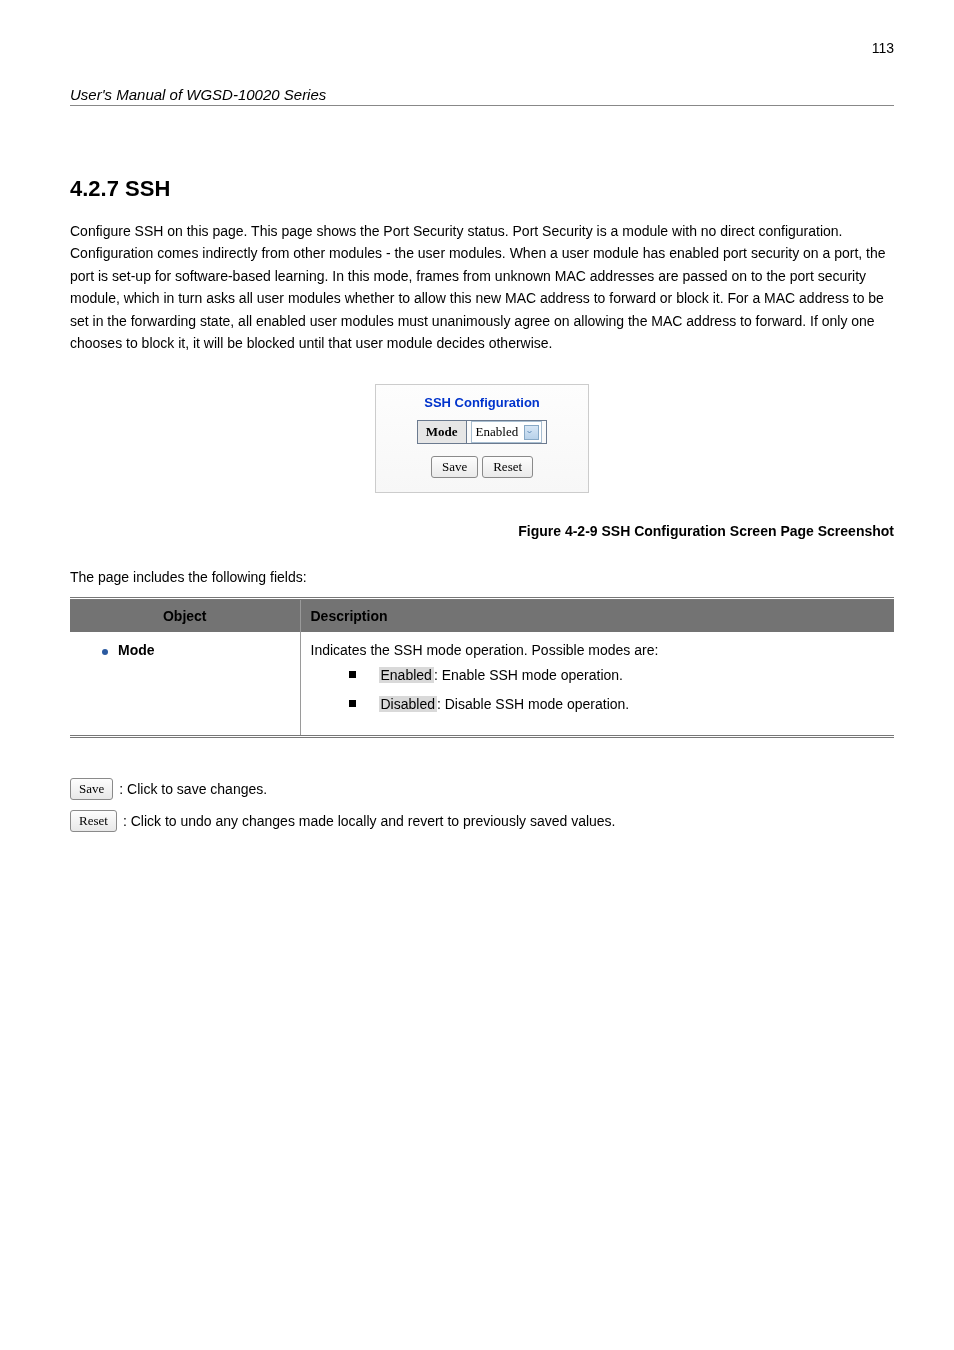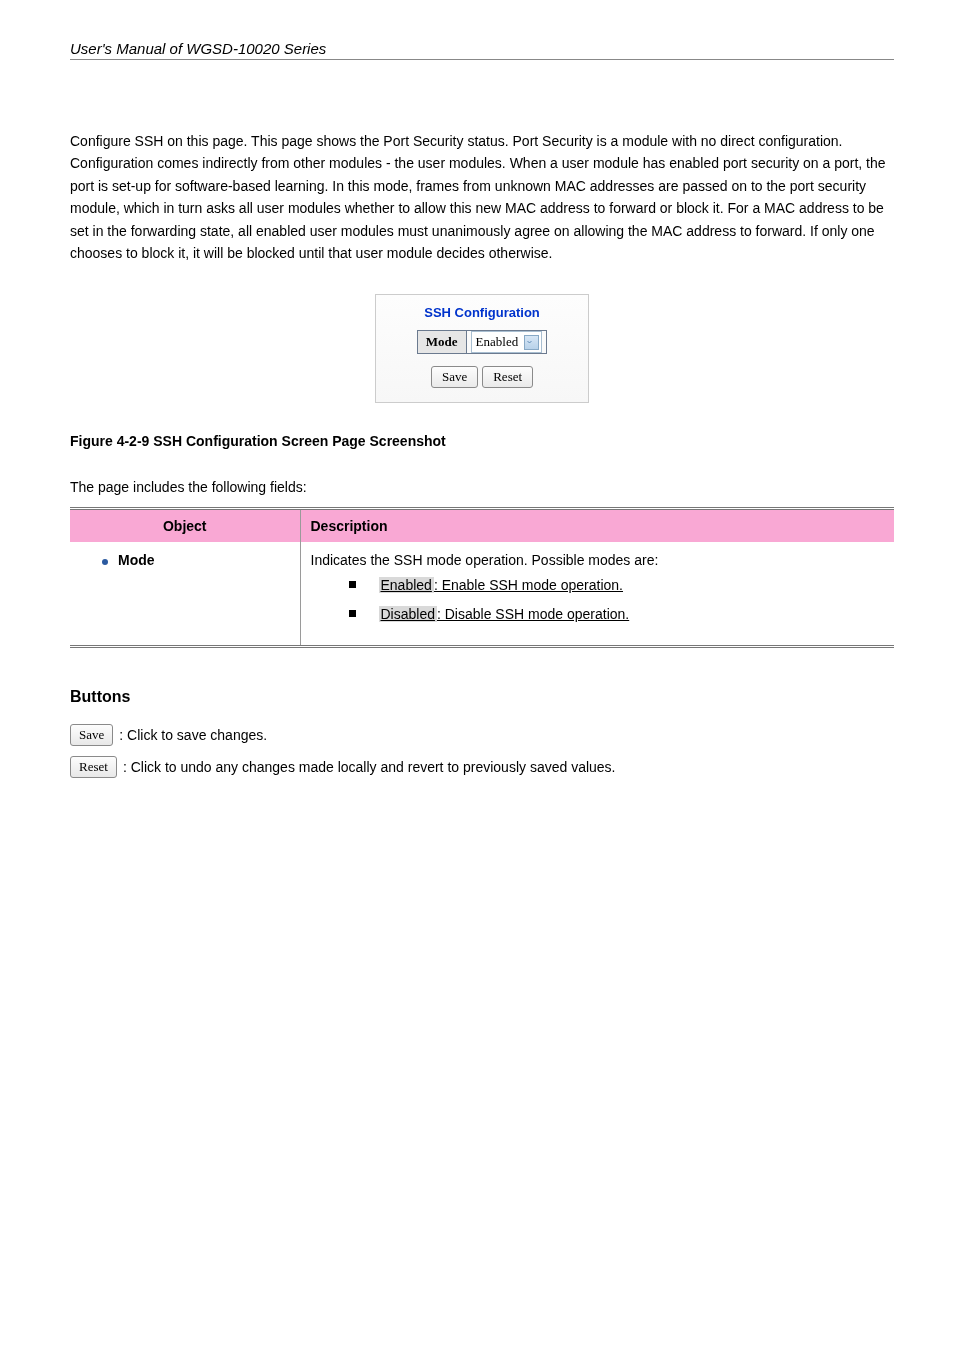--- a/index.html
+++ b/index.html
@@ -108,37 +108,37 @@
   }
   .ssh-btn {
     font-family: "Times New Roman", serif;
     font-size: 13px;
     padding: 2px 10px;
     border: 1px solid #8a8a8a;
     border-radius: 3px;
     background: linear-gradient(#fdfdfd, #eaeaea);
   }
   .fig-caption {
-    text-align: left;
+    text-align: right;
     font-weight: bold;
     font-size: 14px;
     margin: 30px 0 30px 0;
   }
   .desc-intro {
     font-size: 14px;
     margin-bottom: 12px;
   }
   
   table.obj-table {
     width: 100%;
     border-collapse: collapse;
     margin-bottom: 40px;
   }
   .obj-table thead th {
-    background: #f9a8d4;
+    background: #737373;
     font-weight: bold;
     padding: 8px 10px;
     text-align: left;
     font-size: 14px;
   }
   .obj-table thead th.col-obj {
     width: 230px;
     border-right: 1px solid #9a9a9a;
     text-align: center;
   }
@@ -167,21 +167,21 @@
     width: 6px; height: 6px; border-radius: 50%;
     background: #2b5aa0;
     margin-top: 7px;
     margin-left: 22px;
     flex-shrink: 0;
   }
   .bullet-label {
     font-weight: bold;
     font-size: 14px;
   }
-  .desc-list { list-style: none; padding-left: 38px; text-decoration: underline; }
+  .desc-list { list-style: none; padding-left: 38px; }
   .desc-list li {
     position: relative;
     padding-left: 30px;
     margin: 6px 0;
     font-size: 14px;
     line-height: 1.6;
   }
   .desc-list li::before {
     content: "";
     position: absolute;
@@ -214,23 +214,28 @@
   }
   .top-hairline {
     border-top: 3px double #777;
   }
 </style>
 </head>
 <body>
 
 <div class="page">
 
+  <div class="page-header-num">113</div>
   <div class="manual-title">User's Manual of WGSD-10020 Series</div>
   <div class="divider"></div>
 
+  <h2 class="section-heading">
+    <span>4.2.7</span>
+    <span>SSH</span>
+  </h2>
 
   <p class="body-text">Configure SSH on this page. This page shows the Port Security status. Port Security is a module with no direct configuration. Configuration comes indirectly from other modules - the user modules. When a user module has enabled port security on a port, the port is set-up for software-based learning. In this mode, frames from unknown MAC addresses are passed on to the port security module, which in turn asks all user modules whether to allow this new MAC address to forward or block it. For a MAC address to be set in the forwarding state, all enabled user modules must unanimously agree on allowing the MAC address to forward. If only one chooses to block it, it will be blocked until that user module decides otherwise.</p>
 
   <div class="fig-wrap">
     <div class="ssh-panel">
       <div class="ssh-title">SSH Configuration</div>
       <div class="ssh-row">
         <div class="ssh-label">Mode</div>
         <div class="ssh-select">
           <div class="ssh-select-inner">
@@ -277,21 +282,20 @@
             </li>
             <li>
               <span class="hl">Disabled</span><span>: Disable SSH mode operation.</span>
             </li>
           </ul>
         </td>
       </tr>
     </tbody>
   </table>
 
-  <div class="buttons-heading">Buttons</div>
 
   <div class="btn-explain-row">
     <span class="ui-btn-img">Save</span>
     <span>: Click to save changes.</span>
   </div>
   <div class="btn-explain-row">
     <span class="ui-btn-img">Reset</span>
     <span>: Click to undo any changes made locally and revert to previously saved values.</span>
   </div>
 

